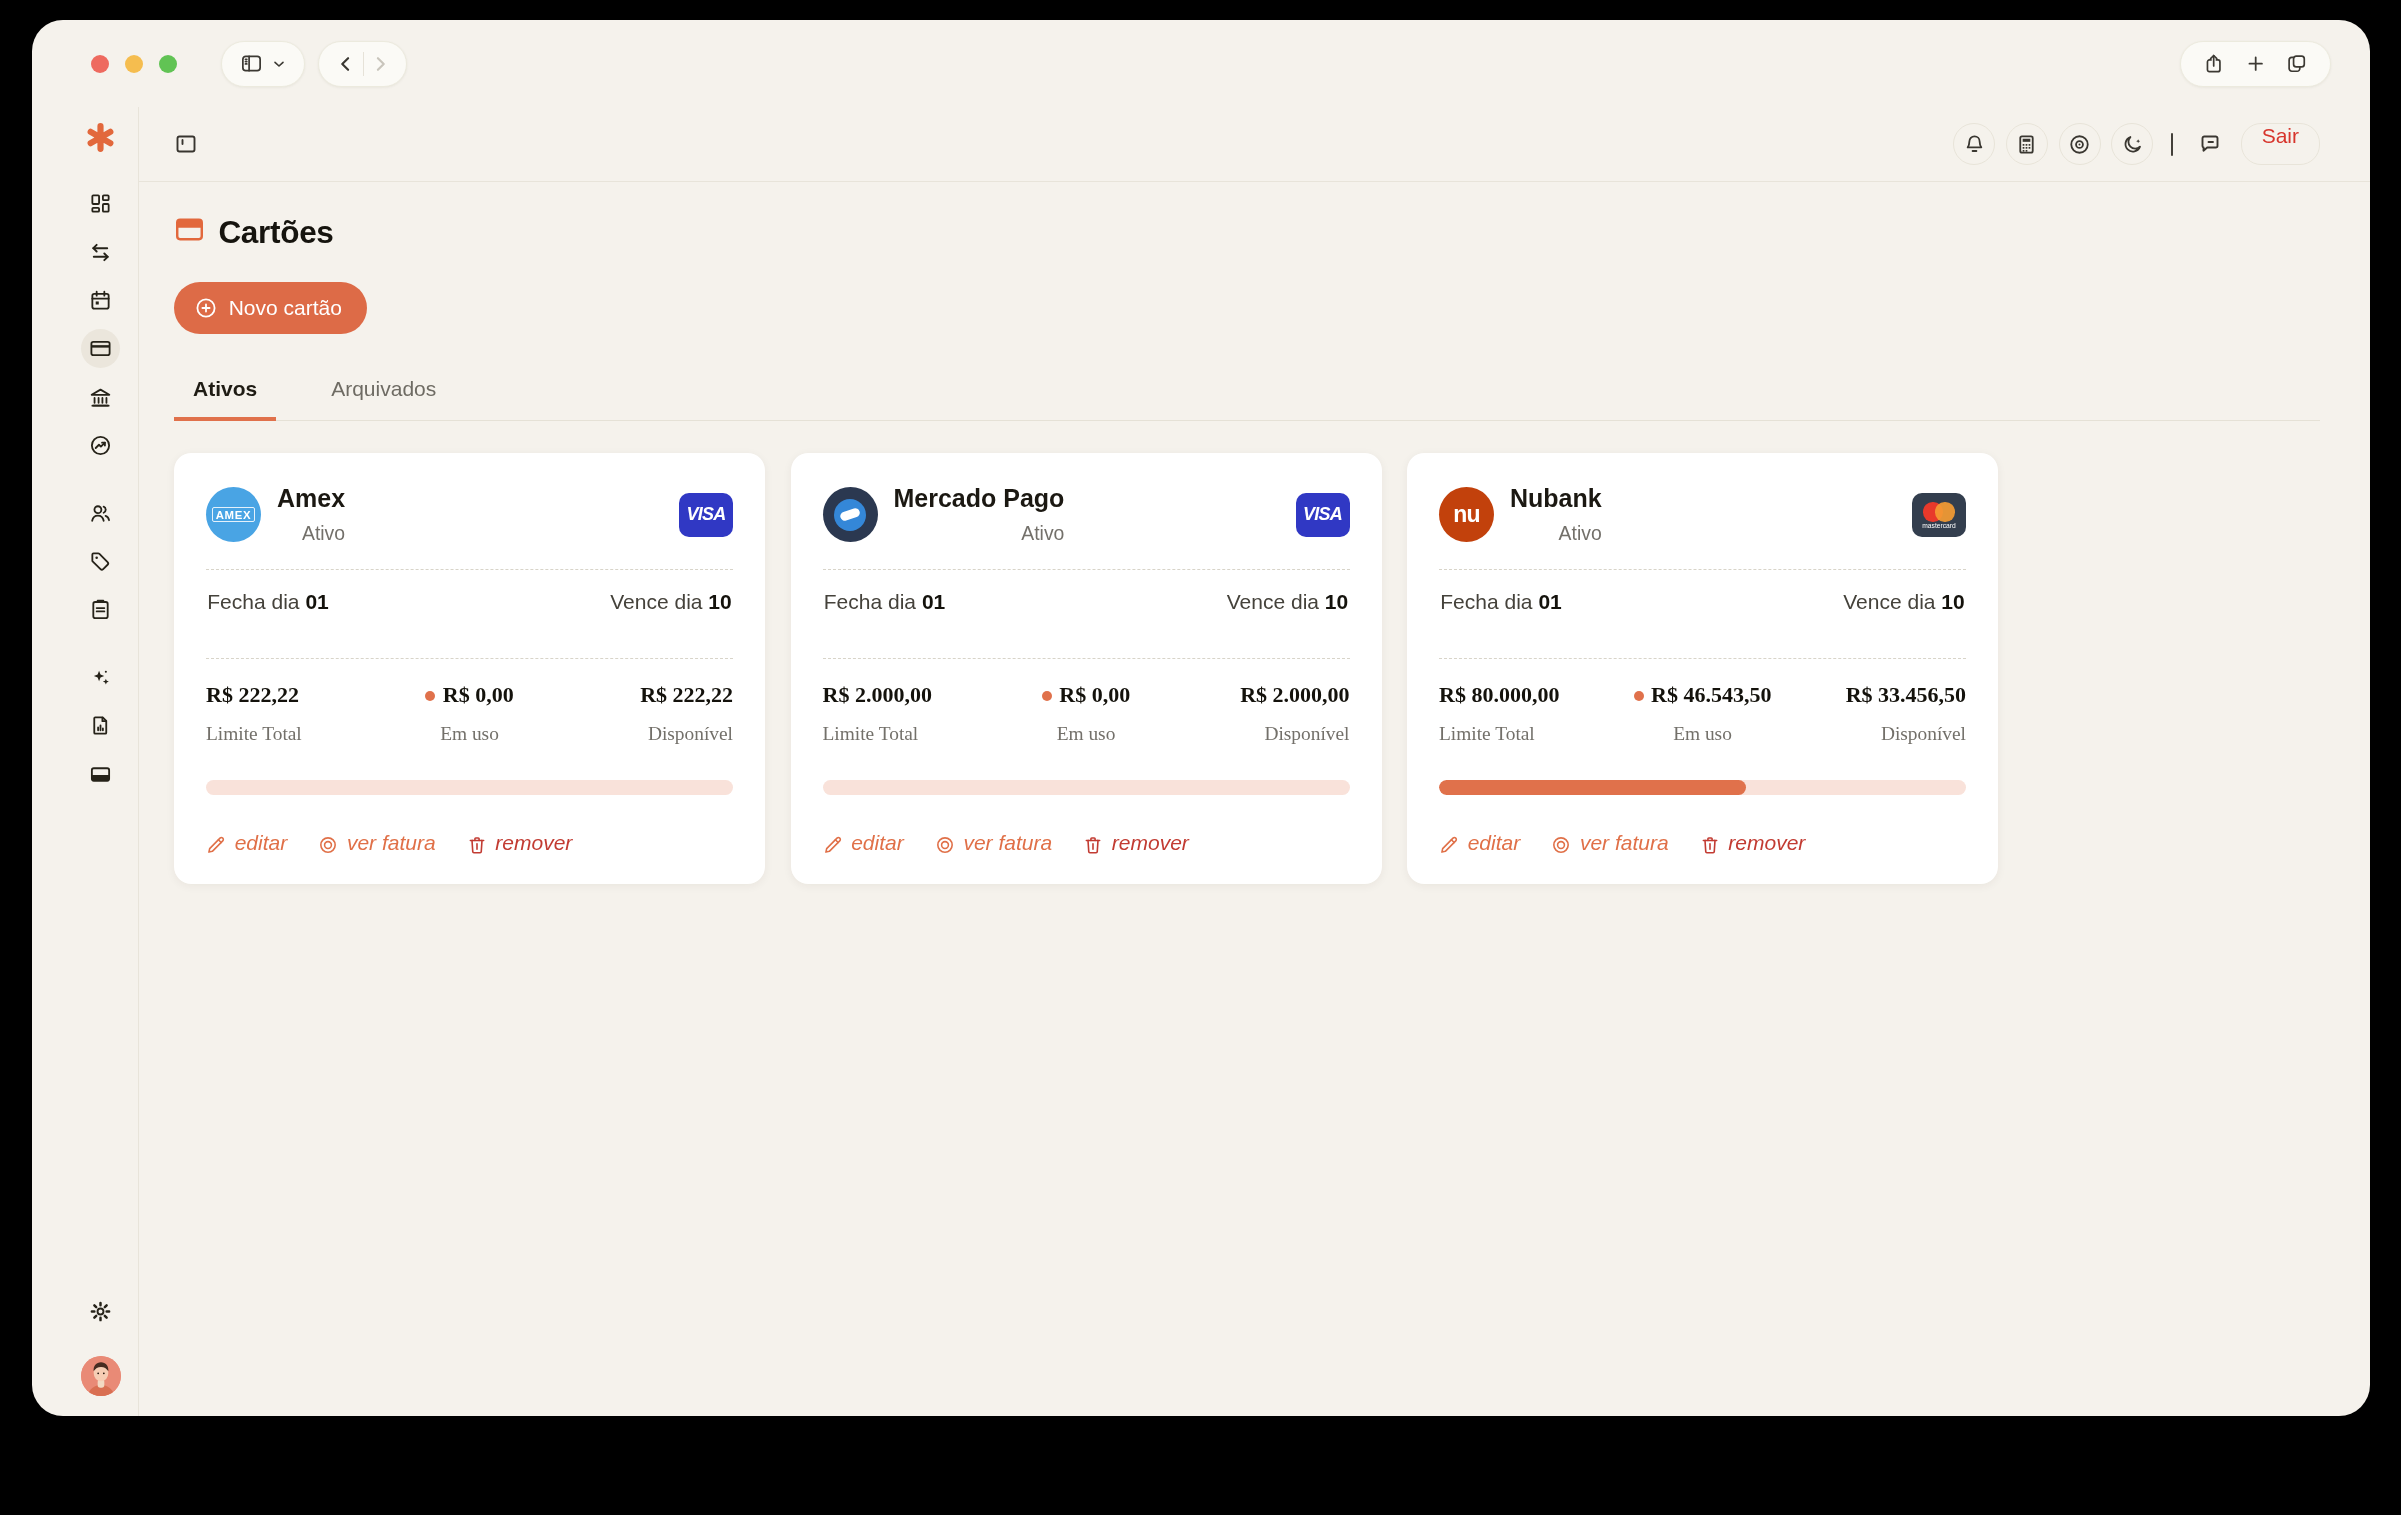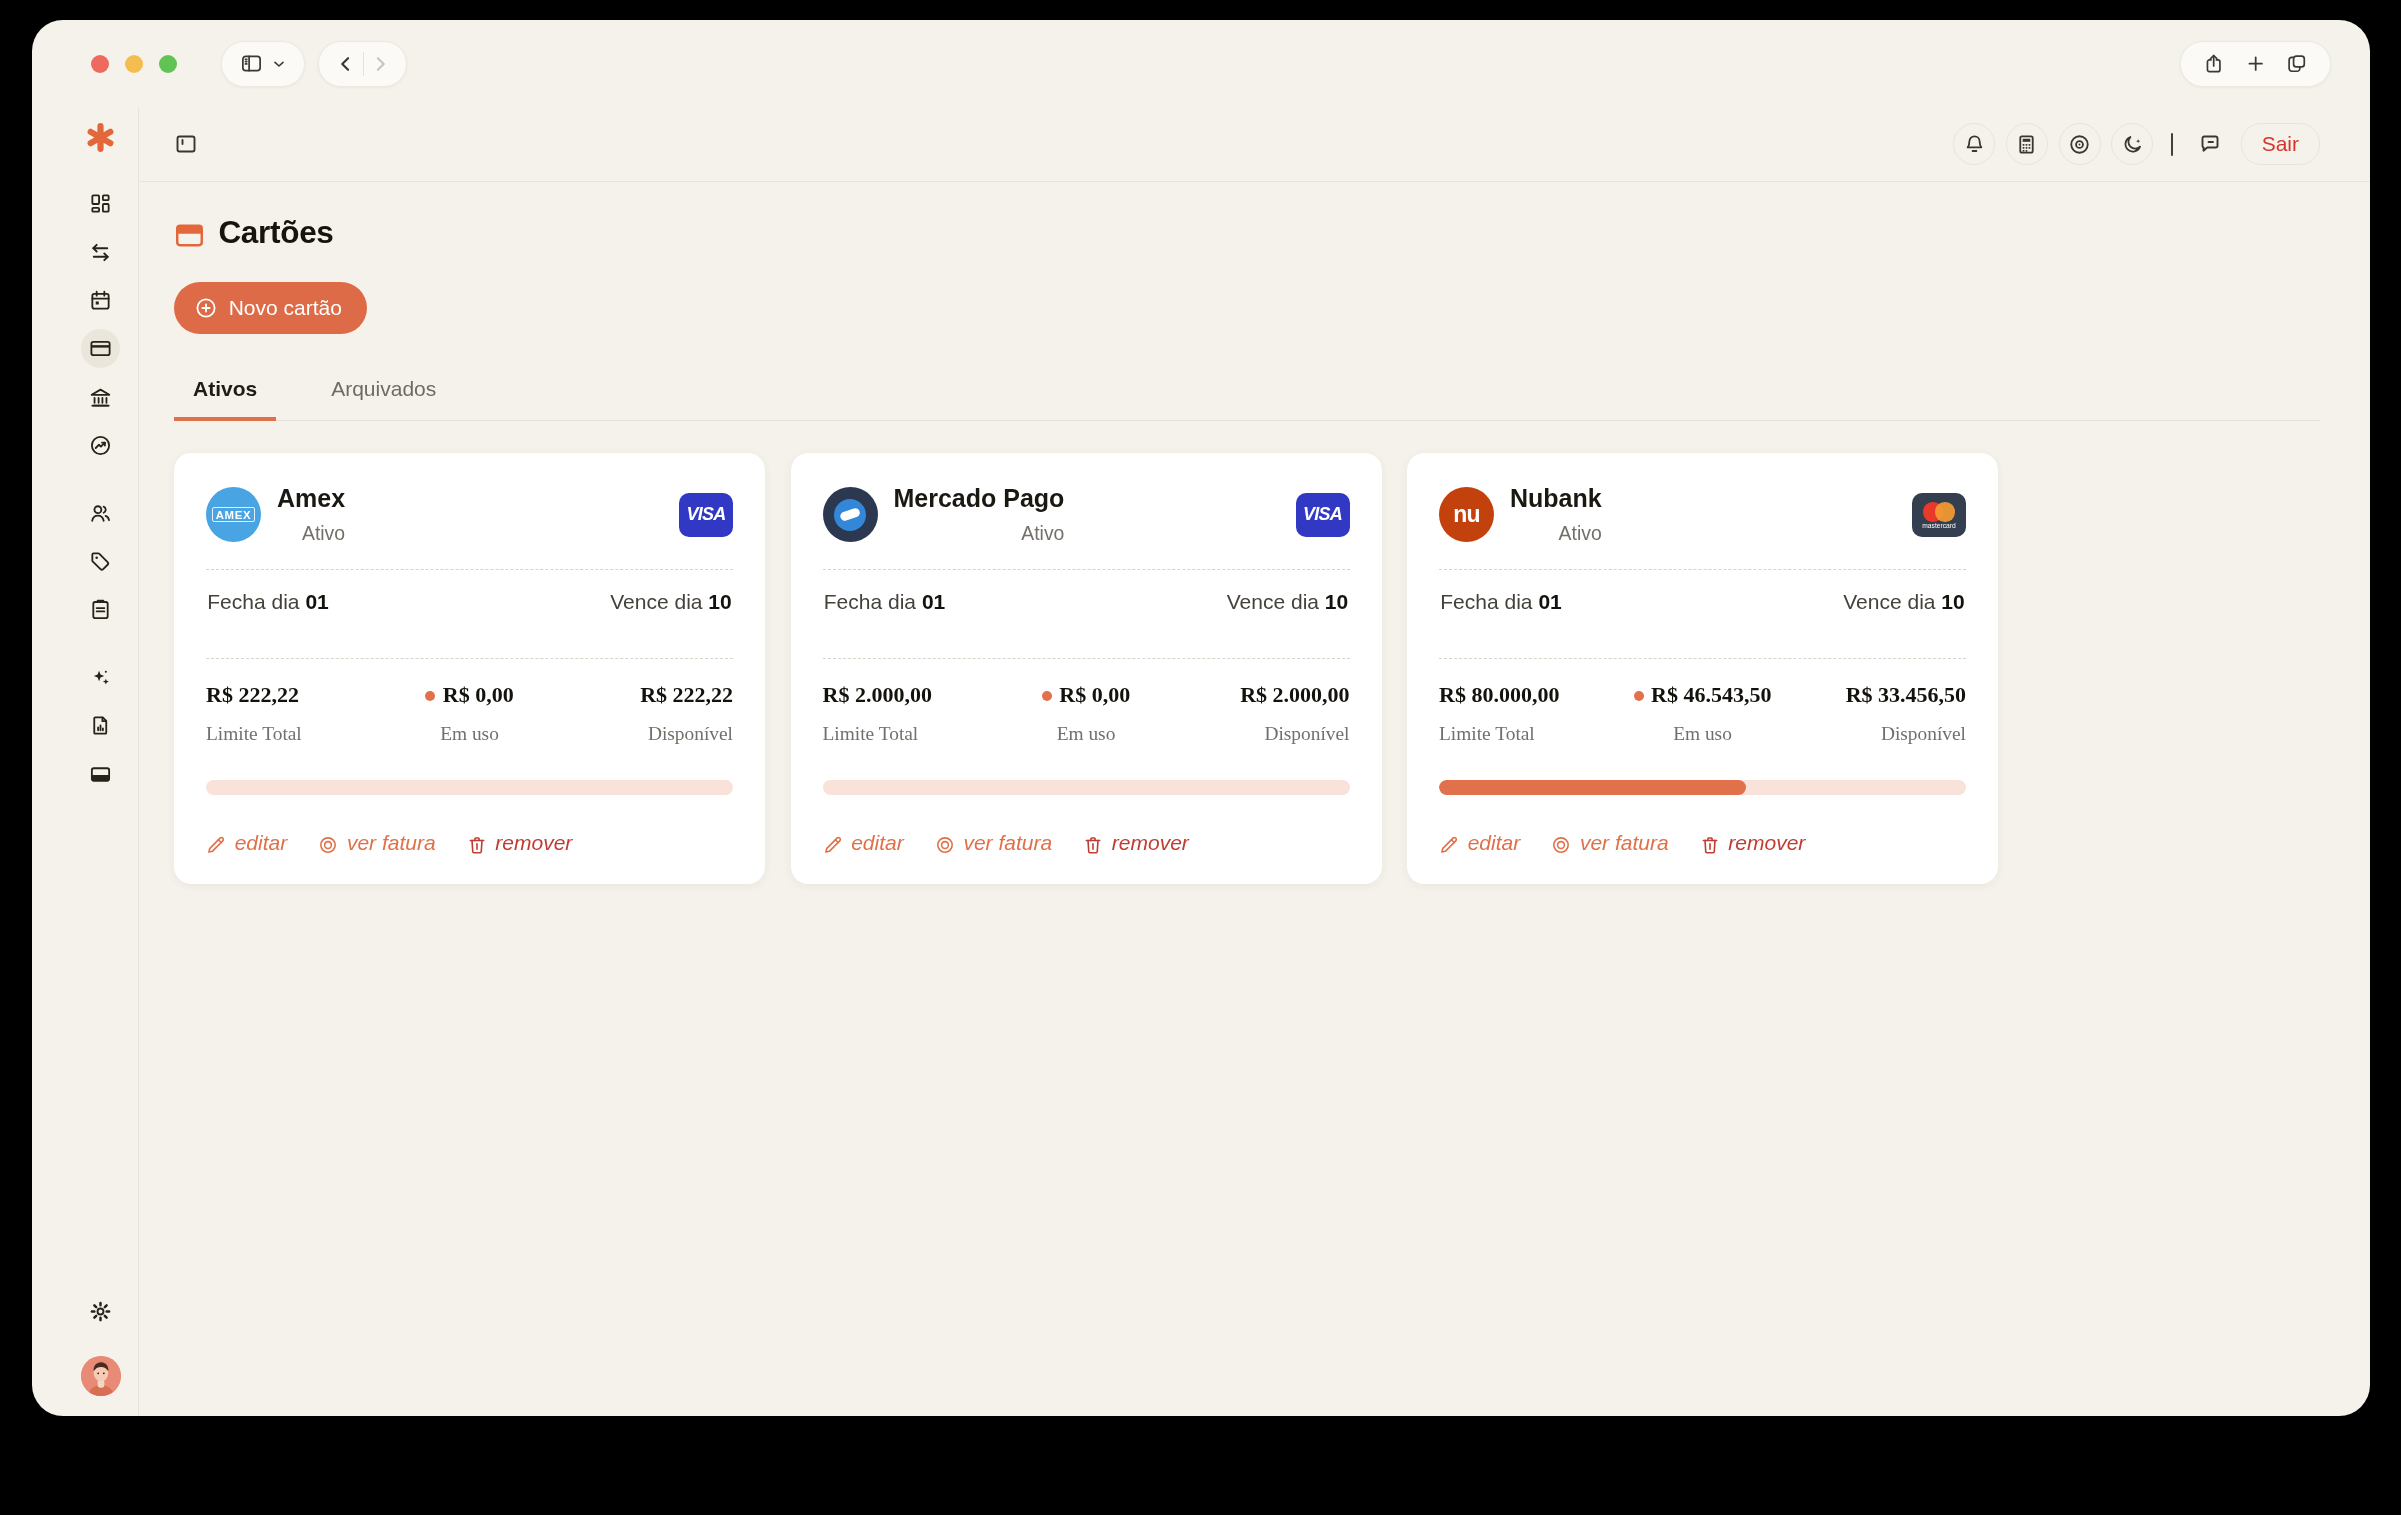--- a/index.html
+++ b/index.html
@@ -38,26 +38,26 @@
   .avatar{width:40px;height:40px;border-radius:50%;overflow:hidden;background:#e98a76;display:block;}
 
   .main{flex:1;display:flex;flex-direction:column;min-width:0;}
   .main-header{height:74px;flex:0 0 auto;border-bottom:0.7px solid #e8e4da;display:flex;align-items:center;
                padding:0 50px 0 35px;}
   .hicon{color:#38352f;display:grid;place-items:center;}
   .hgroup{margin-left:auto;display:flex;align-items:center;gap:10.7px;}
   .hbtn{width:40px;height:40px;border-radius:50%;border:0.7px solid #e8e4d9;display:grid;place-items:center;
         color:#3a3731;background:transparent;}
   .hdivider{width:2px;height:23px;background:#43403a;border-radius:1.3px;margin:0 6.7px;}
-  .sair{height:40px;padding:0 20px;border-radius:20px;border:0.7px solid #e8e4d9;display:flex;align-items:center;
+  .sair{height:40px;padding:0 20px;border-radius:20px;border:0.7px solid #e8e4d9;display:flex;
         font-size:21px;color:#d7352c;}
 
   
   .content{flex:1;padding:32px 50px 0 35px;overflow:hidden;}
-  .title-row{display:flex;align-items:flex-end;gap:13.4px;}
+  .title-row{display:flex;align-items:flex-start;gap:13.4px;}
   .page-title{font-size:31.5px;font-weight:700;color:#16140e;margin:0;letter-spacing:-0.3px;}
   .desc{margin-top:16px;font-size:20px;line-height:1.5;color:#5d5a54;max-width:898px;}
   .new-btn{margin-top:31px;display:inline-flex;align-items:center;gap:10.7px;height:52px;padding:0 25.5px 0 20px;
            border-radius:26px;background:#dd6b47;color:#fff;font-size:21px;border:none;cursor:pointer;}
   .tabs{margin-top:43px;display:flex;gap:36px;border-bottom:0.7px solid #e5e1d6;}
   .tab{padding:0 19px 16px;font-size:21px;color:#6e6b63;margin-bottom:-0.7px;cursor:pointer;}
   .tab.active{color:#1f1c14;font-weight:700;border-bottom:4px solid #e0714b;}
 
   .cards-row{margin-top:32px;display:flex;gap:25.5px;}
   .card{width:591px;box-sizing:border-box;background:#fff;border-radius:17.4px;padding:31px 32px 29.5px;

